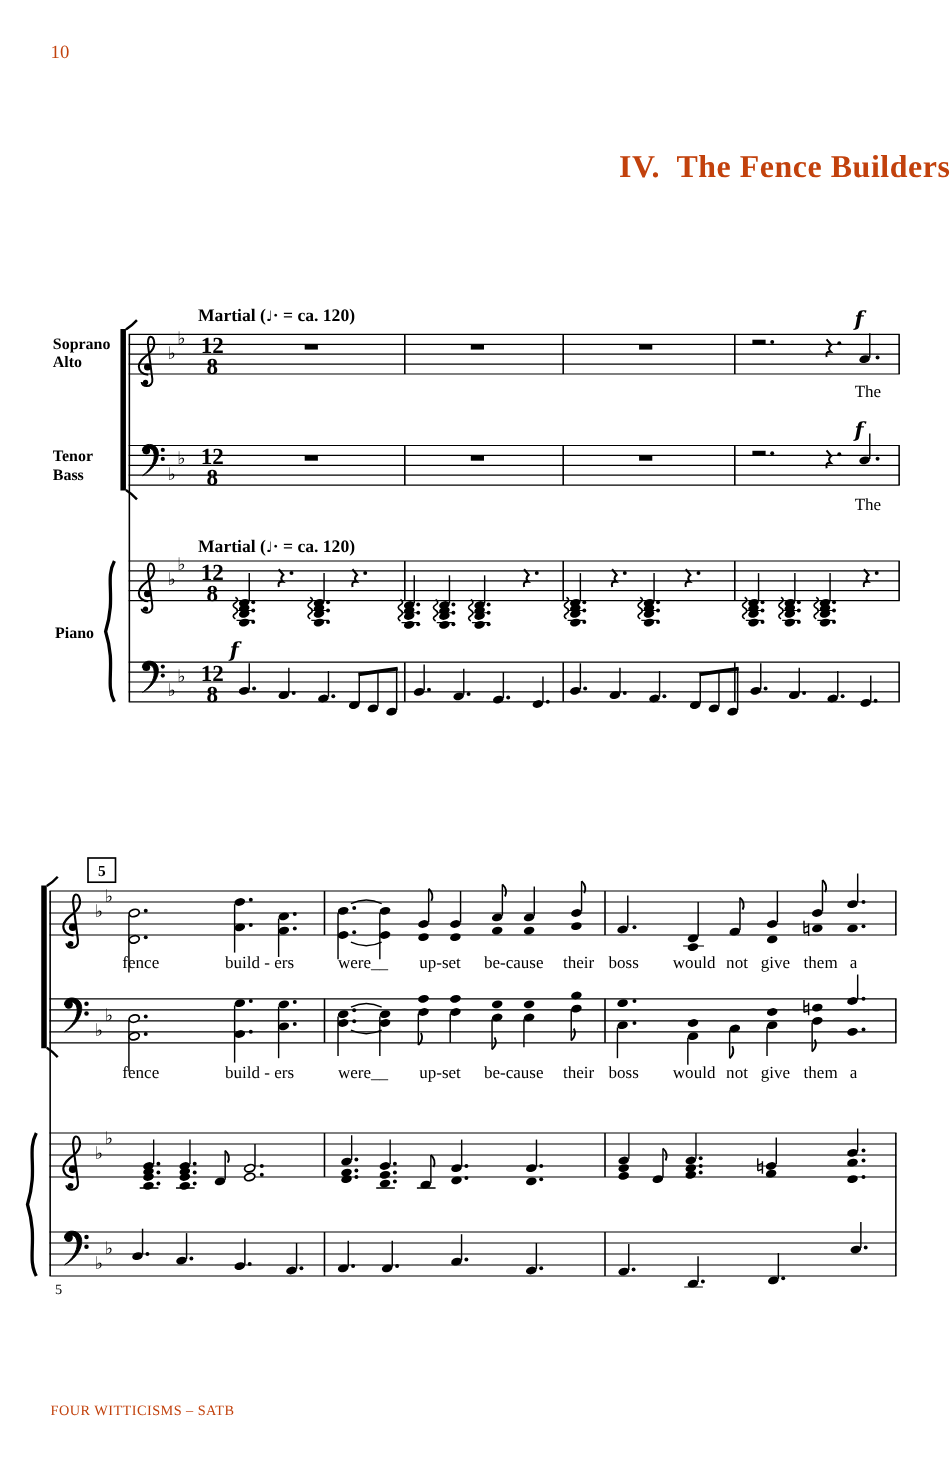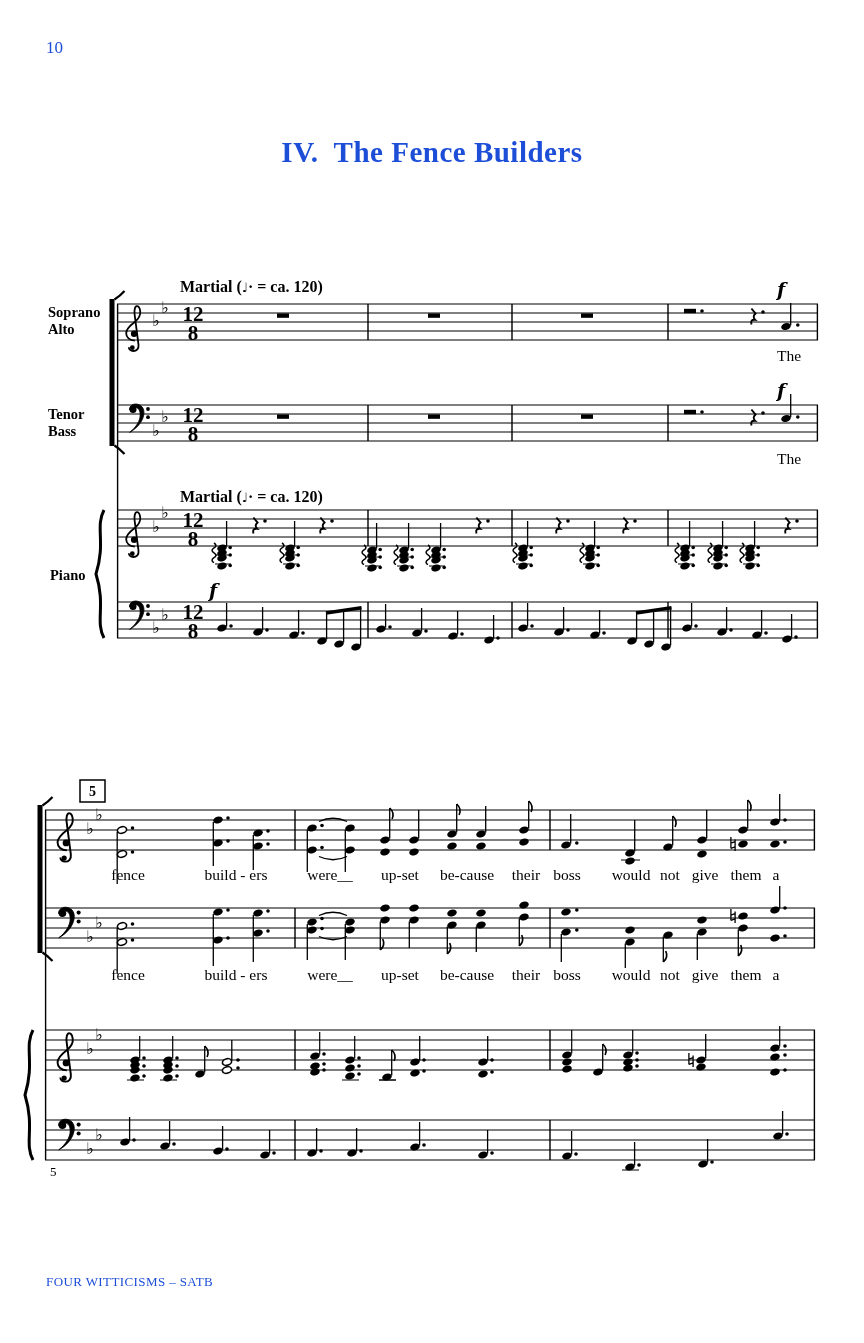--- a/index.html
+++ b/index.html
@@ -1,19 +1,19 @@
 <!DOCTYPE html>
 <html><head>
 <meta charset="utf-8">
 <style>
   html,body{margin:0;padding:0;background:#e8e8e8;}
   .page{position:relative;width:864px;height:1343px;background:#ffffff;margin:0 auto;
-        font-family:"Liberation Serif", serif;color:#1d4ed8;overflow:hidden;}
+        font-family:"Liberation Serif", serif;color:#c2410c;overflow:hidden;}
   .pagenum{position:absolute;left:46px;top:38px;font-size:17px;}
-  .title{position:absolute;left:0;top:136px;width:100%;text-align:center;
+  .title{position:absolute;left:0;top:136px;width:100%;text-align:right;
          font-size:29px;font-weight:bold;white-space:pre;letter-spacing:0.5px;}
   .footer{position:absolute;left:46px;top:1274px;font-size:13px;letter-spacing:0.4px;}
   svg{position:absolute;left:0;top:0;}
   svg text{font-family:"Liberation Serif", serif;fill:#000;}
   .lbl{font-size:14.5px;font-weight:bold;}
   .tempo{font-size:16px;font-weight:bold;}
   .tempo .glyph{font-family:"DejaVu Sans", sans-serif;font-size:13px;font-weight:bold;}
   .ts{font-size:21px;font-weight:bold;text-anchor:middle;}
   .lyr{font-size:15.5px;text-anchor:middle;}
   .dyn{font-family:"DejaVu Serif", serif;font-size:19px;font-weight:bold;font-style:italic;text-anchor:middle;}

